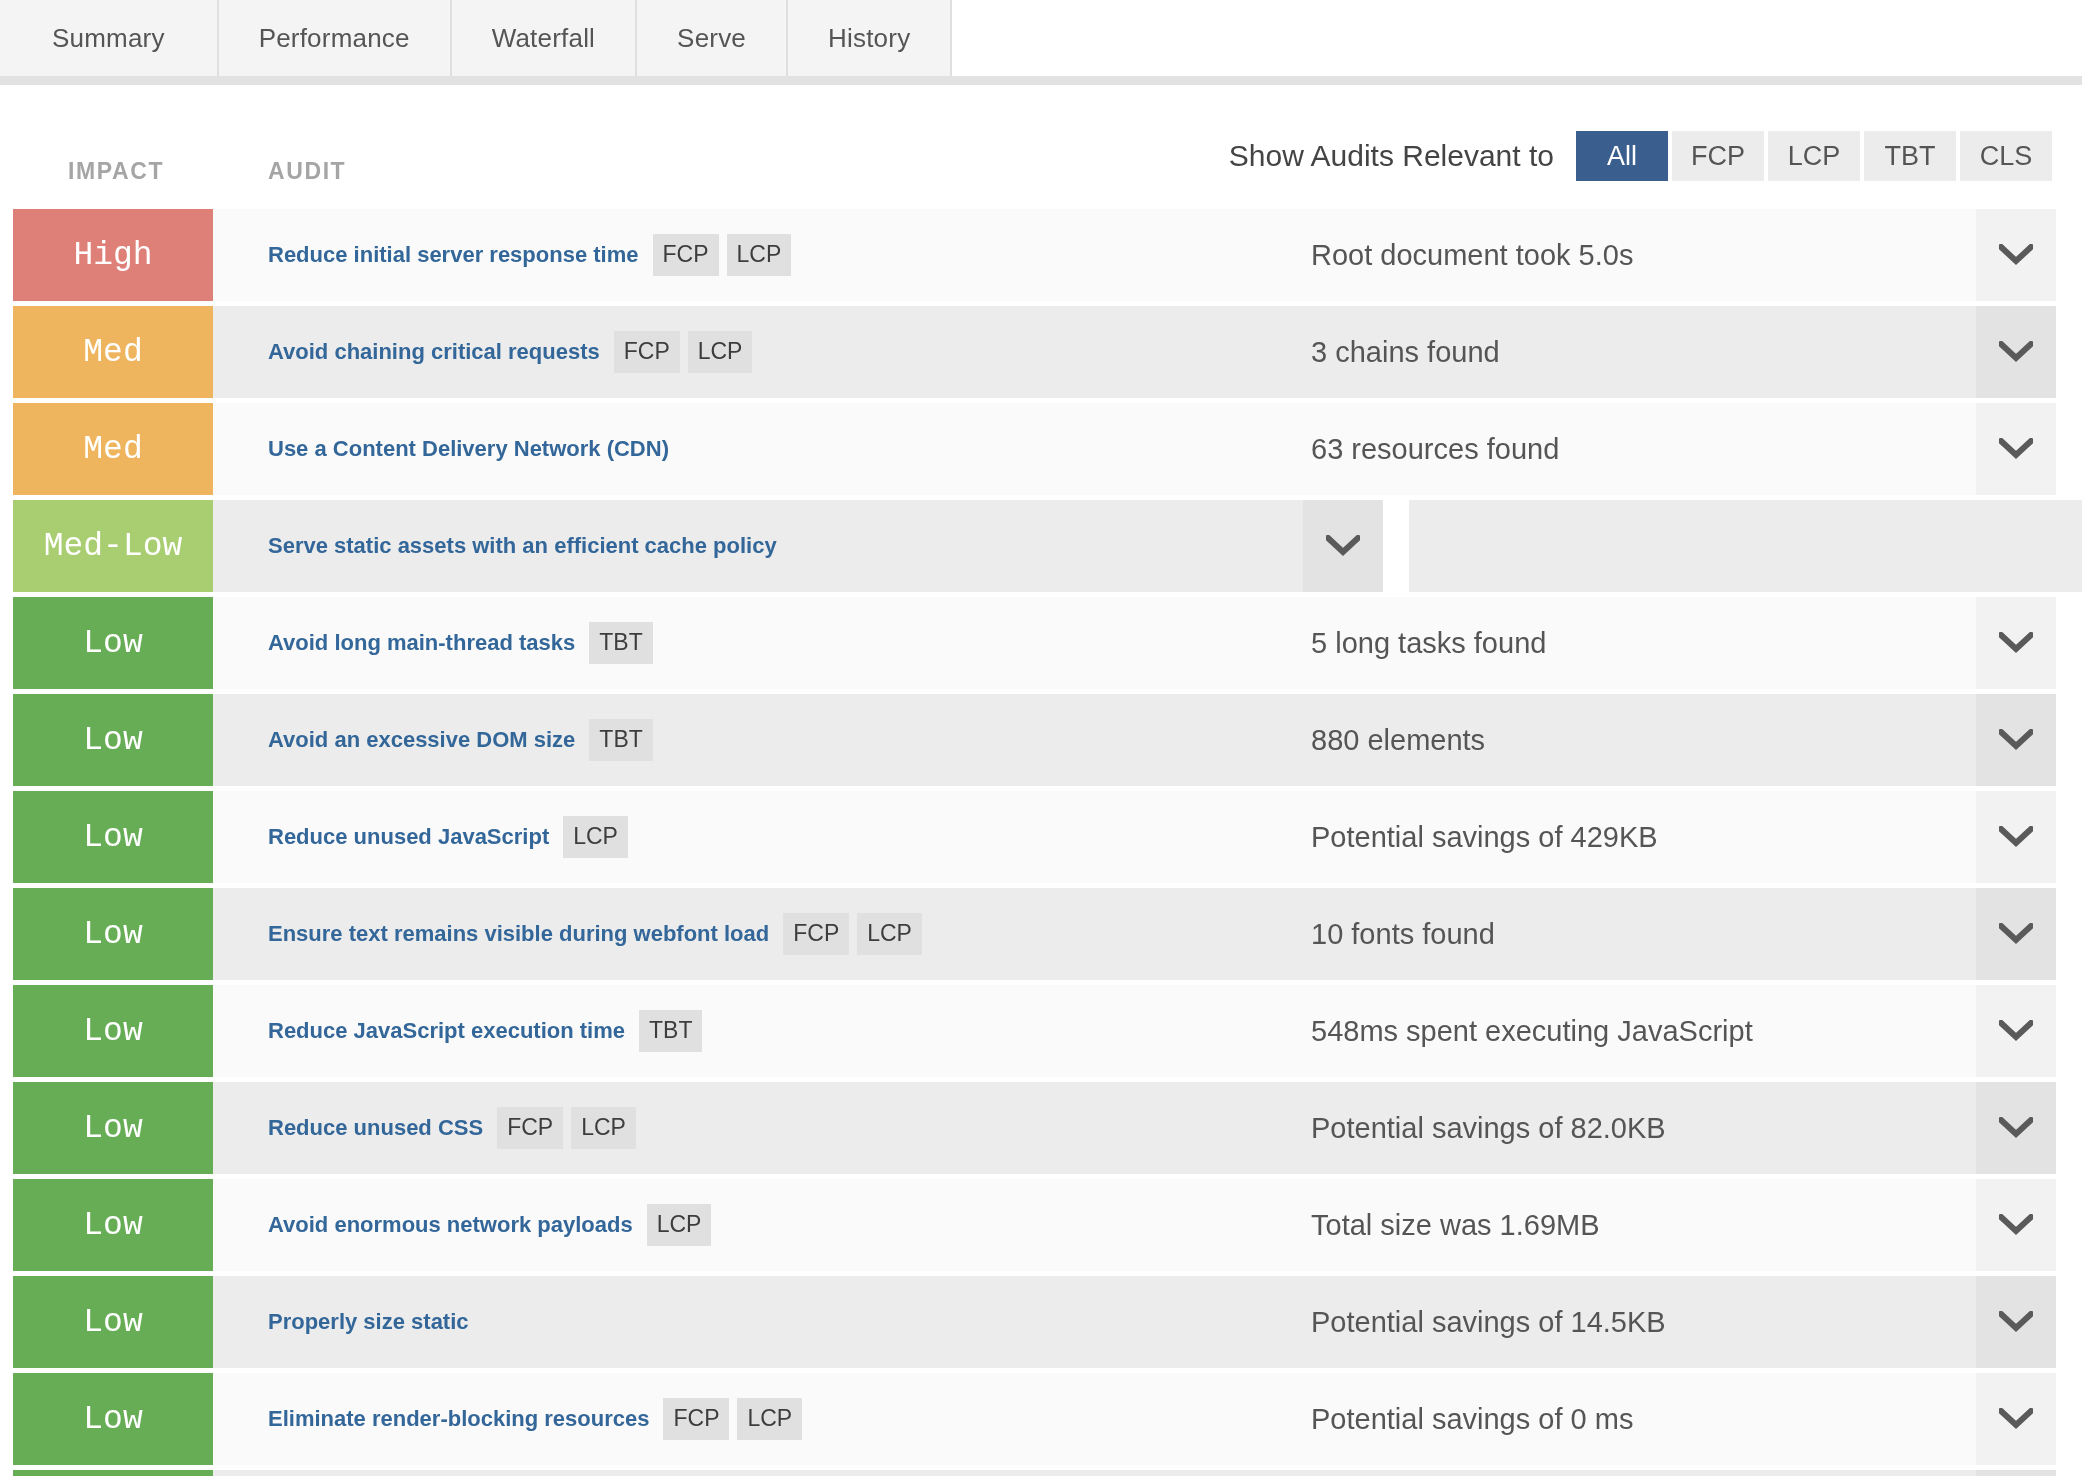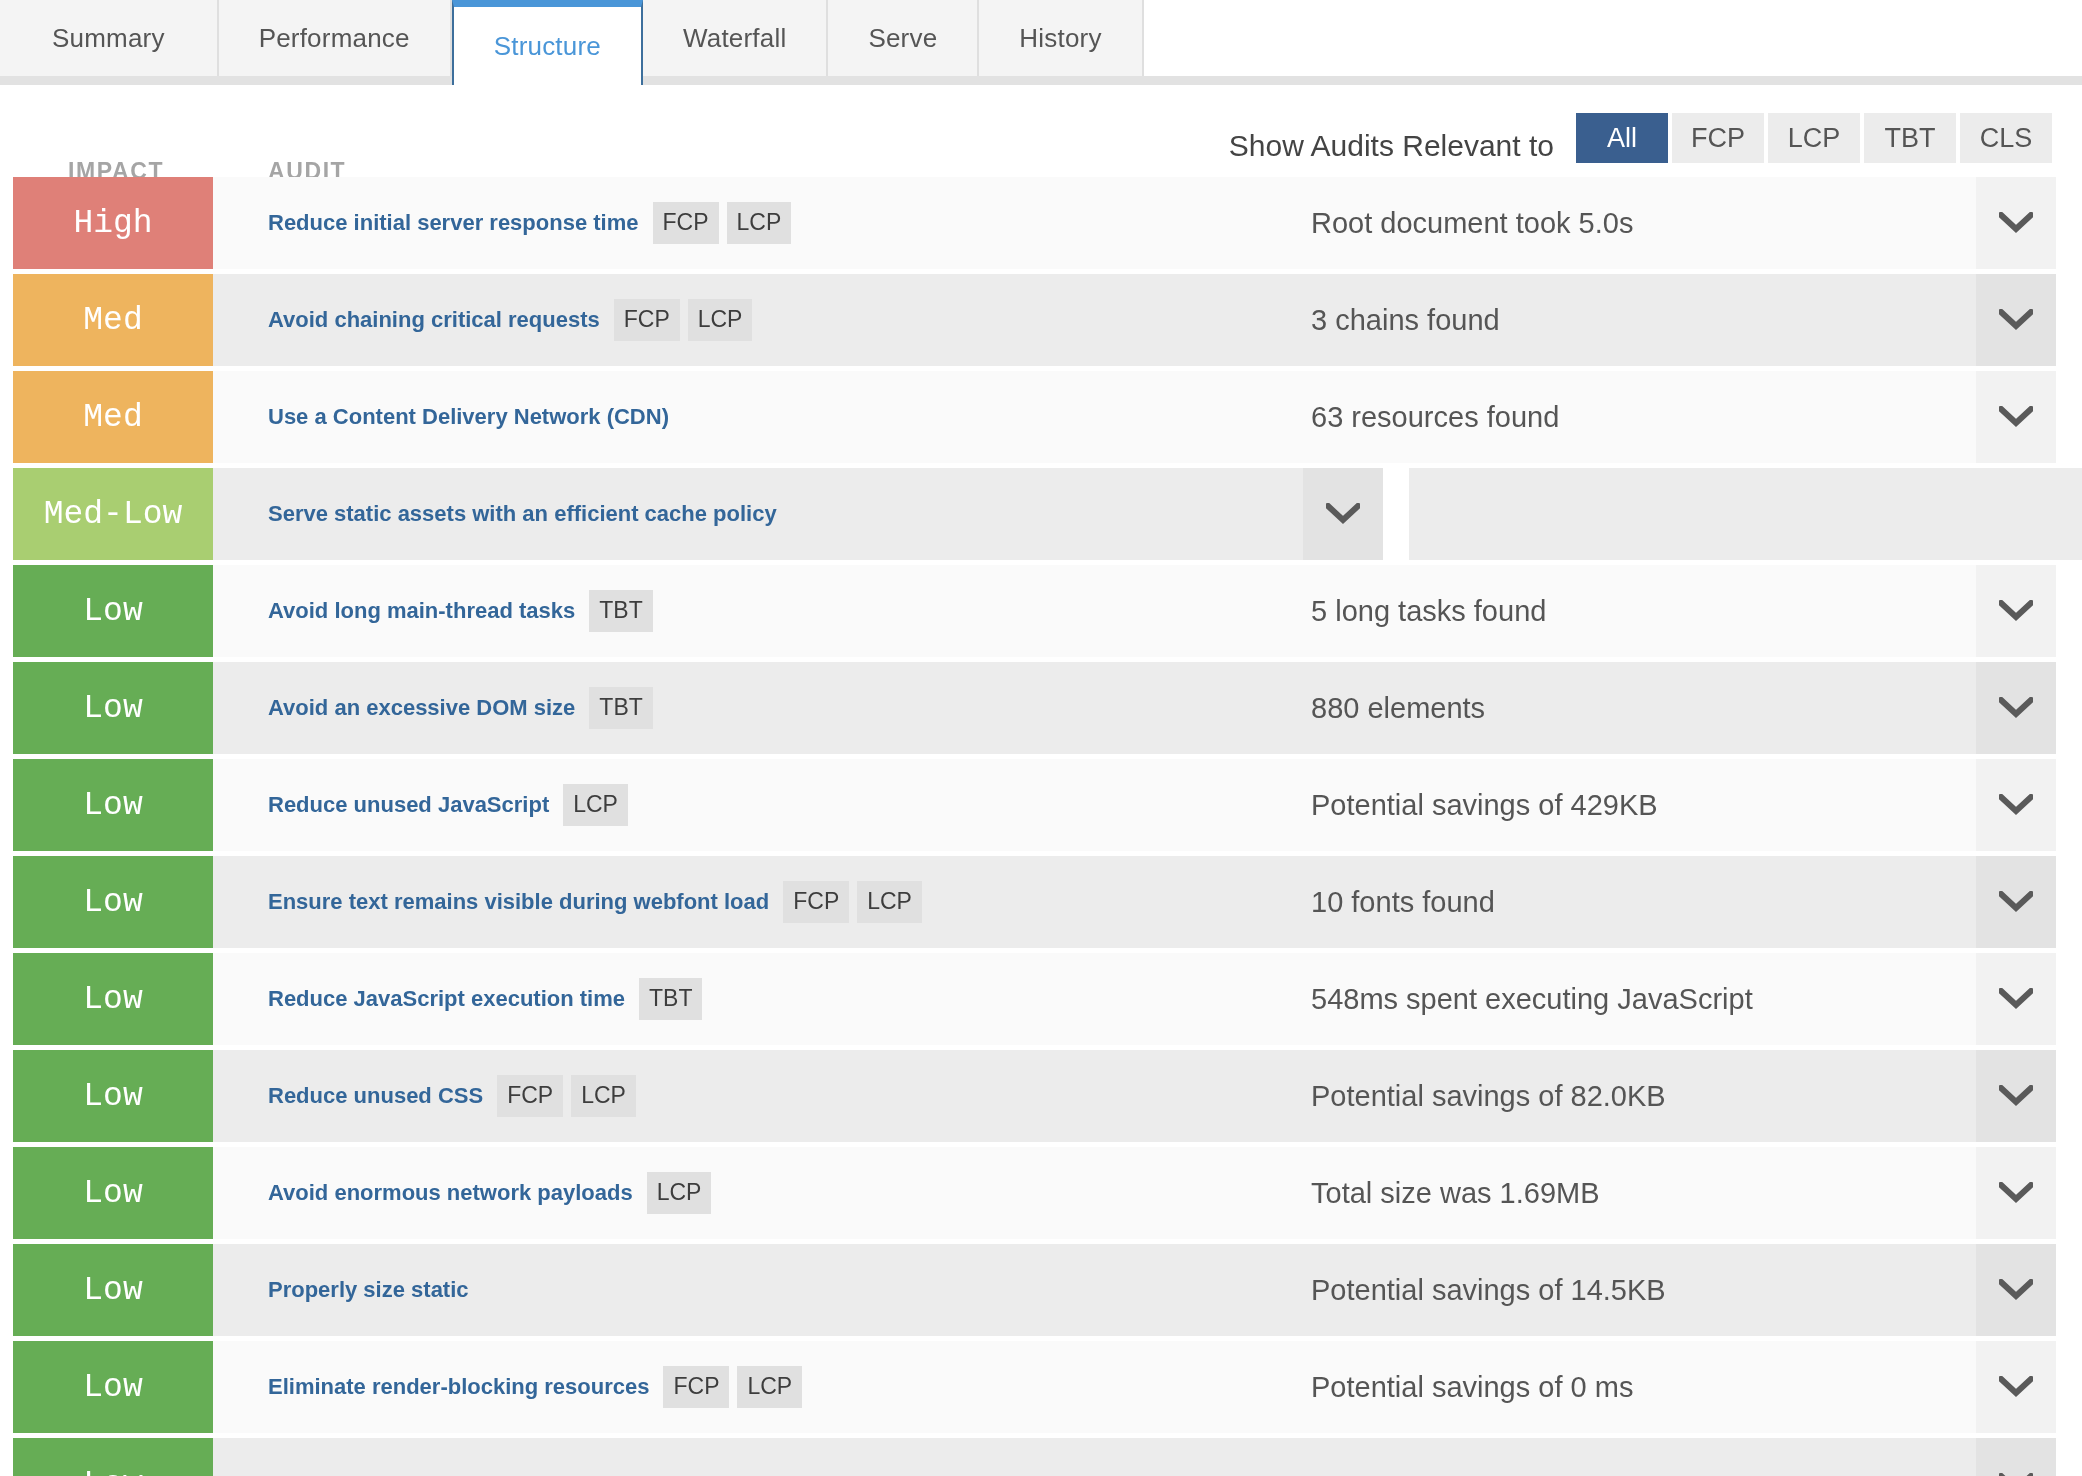--- a/index.html
+++ b/index.html
@@ -62,24 +62,25 @@
   .tab-rest {
     flex: 1;
     background: #ffffff;
   }
 
   
   .filterbar {
     position: relative;
     height: 78px;
     display: flex;
-    align-items: flex-end;
+    align-items: center;
     justify-content: flex-end;
     padding-right: 30px;
     box-sizing: border-box;
+    margin-top: 32px;
   }
   .filter-label {
     font-size: 30px;
     color: #444444;
     margin-right: 22px;
   }
   .seg-group {
     display: flex;
     gap: 4px;
   }
@@ -205,21 +206,20 @@
     background: #ffffff;
   }
 </style>
 </head>
 <body>
 
 <div class="tabbar">
   <div id="tabs-container" style="display:flex;align-items:stretch;">
       <div class="tab">Summary</div>
       <div class="tab">Performance</div>
-      <div class="tab active">Structure</div>
       <div class="tab">Waterfall</div>
       <div class="tab">Serve</div>
       <div class="tab">History</div>
     </div>
   <div class="tab-rest"></div>
 </div>
 
 <div class="filterbar">
   <div class="filter-label">Show Audits Relevant to</div>
   <div class="seg-group" id="seg-container">

